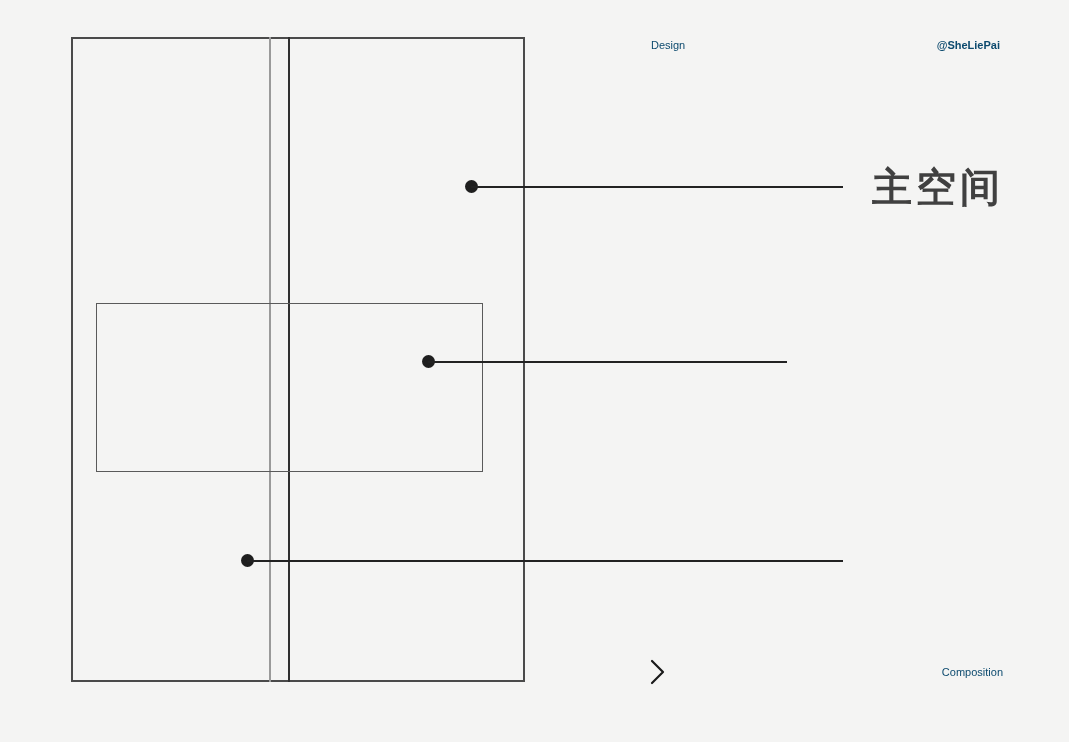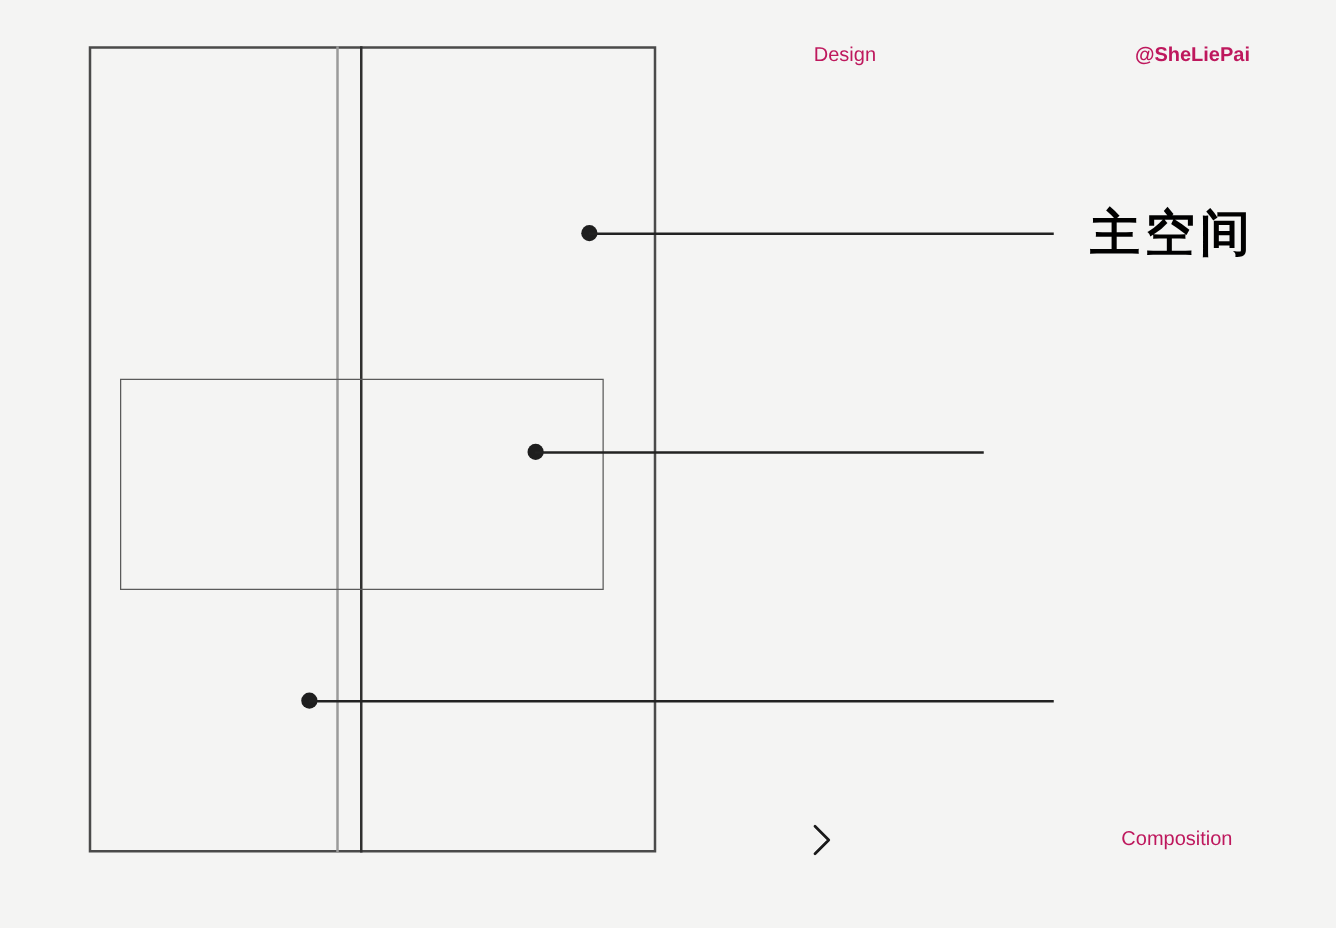--- a/index.html
+++ b/index.html
@@ -61,40 +61,40 @@
   .line-2 { left: 428px; top: 361px; width: 359px; }
   .dot-3  { left: 241px; top: 554px; }
   .line-3 { left: 247px; top: 560px; width: 596px; }
 
   .space-label {
     position: absolute;
     right: 65px;
     font-size: 40px;
     font-weight: 700;
     letter-spacing: 4px;
-    color: #000000;
+    color: #404040;
     line-height: 48px;
     white-space: nowrap;
     font-family: "Liberation Sans", sans-serif;
   }
   .label-1 { top: 163px; }
   .label-2 { top: 338px; }
   .label-3 { top: 537px; }
 
   
   .meta {
     position: absolute;
-    font-size: 16px;
-    color: #be185d;
+    font-size: 11px;
+    color: #0c4a6e;
     line-height: 18px;
     white-space: nowrap;
   }
   .meta-category { left: 651px; top: 36px; }
   .meta-handle   { right: 69px; top: 36px; font-weight: bold; }
-  .meta-caption  { right: 83px; top: 663px; }
+  .meta-caption  { right: 66px; top: 663px; }
 
   .next-arrow {
     position: absolute;
     left: 650px; top: 659px;
     width: 16px; height: 26px;
     cursor: pointer;
     background: transparent;
     border: none;
     padding: 0;
   }

